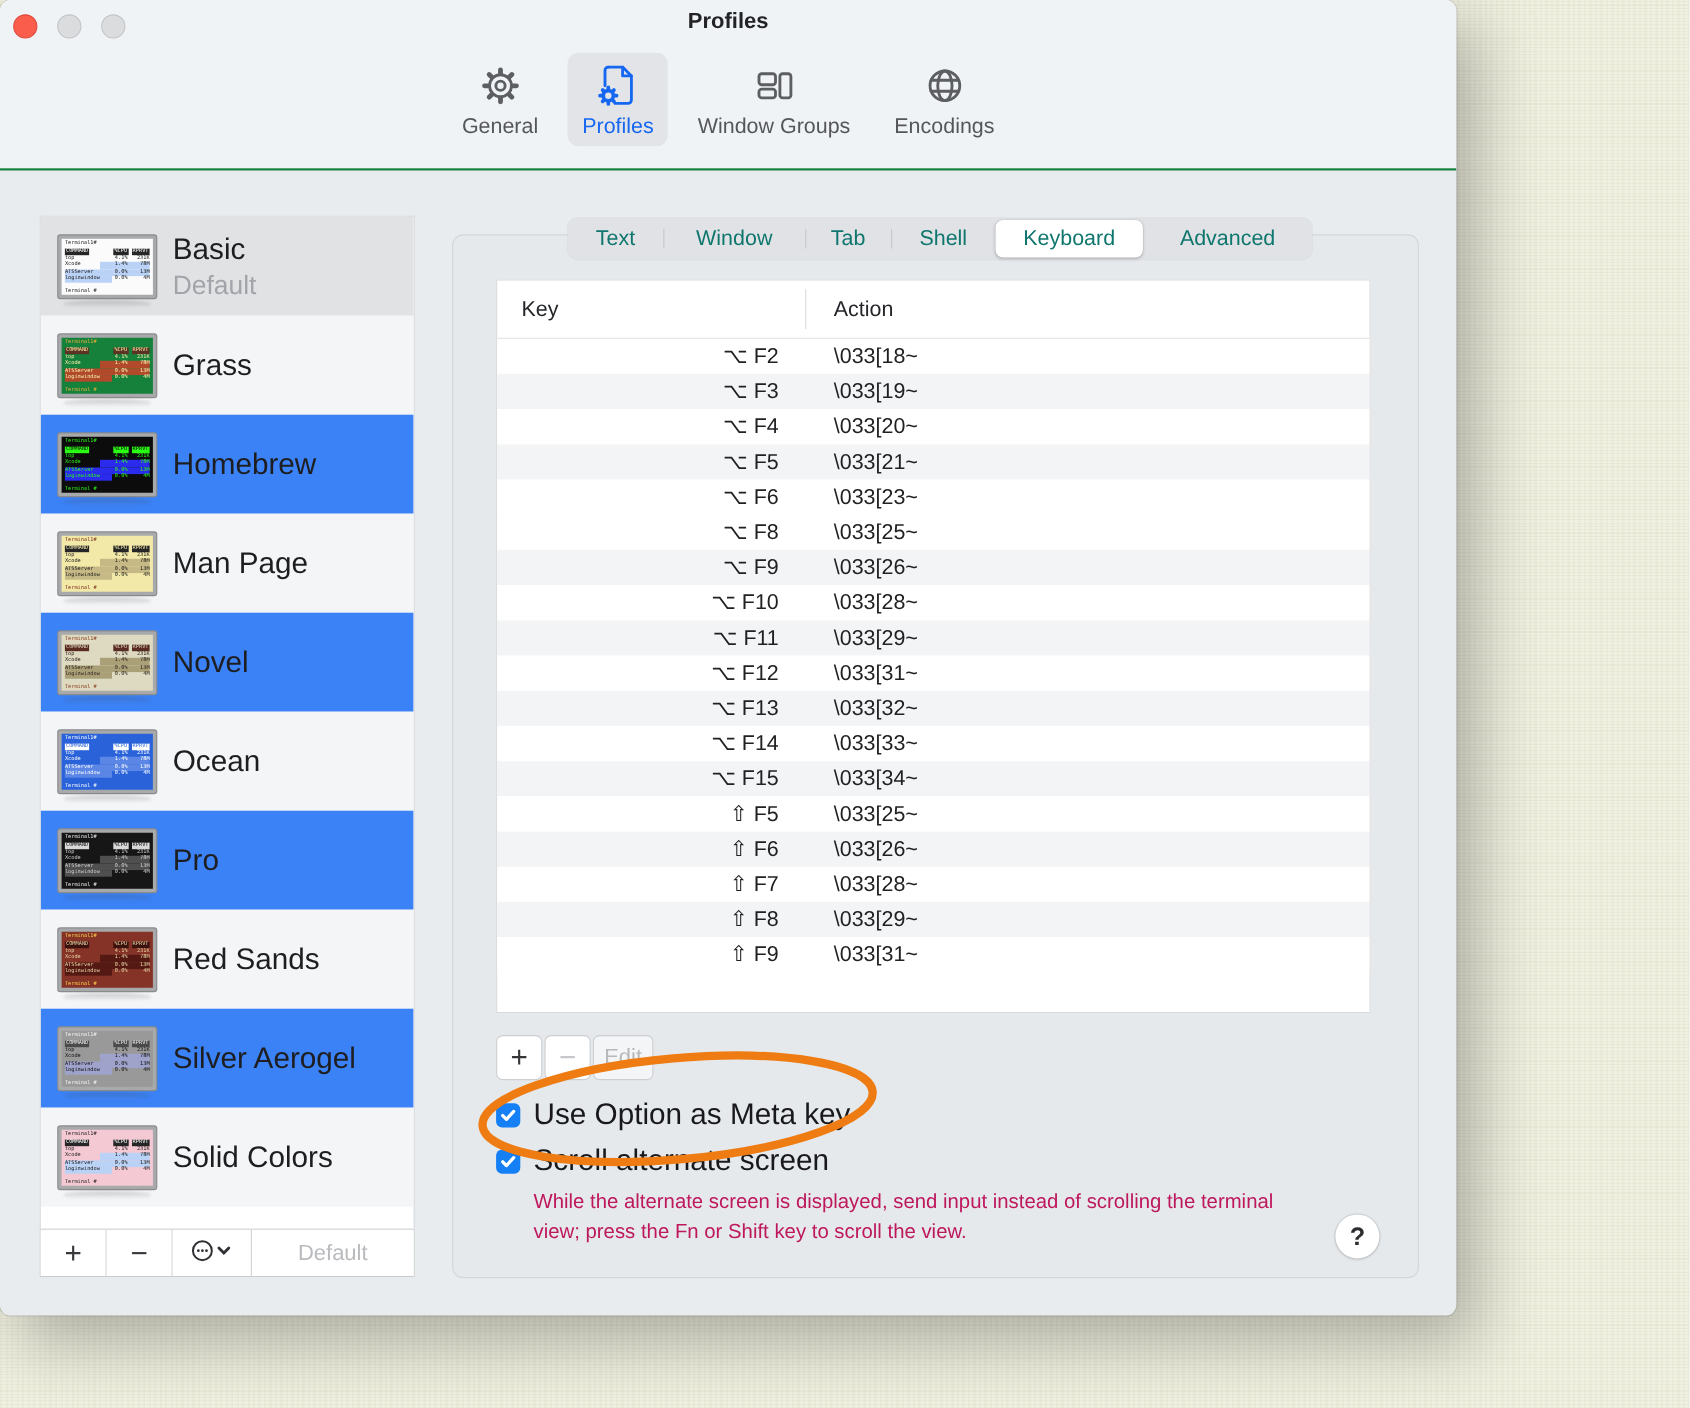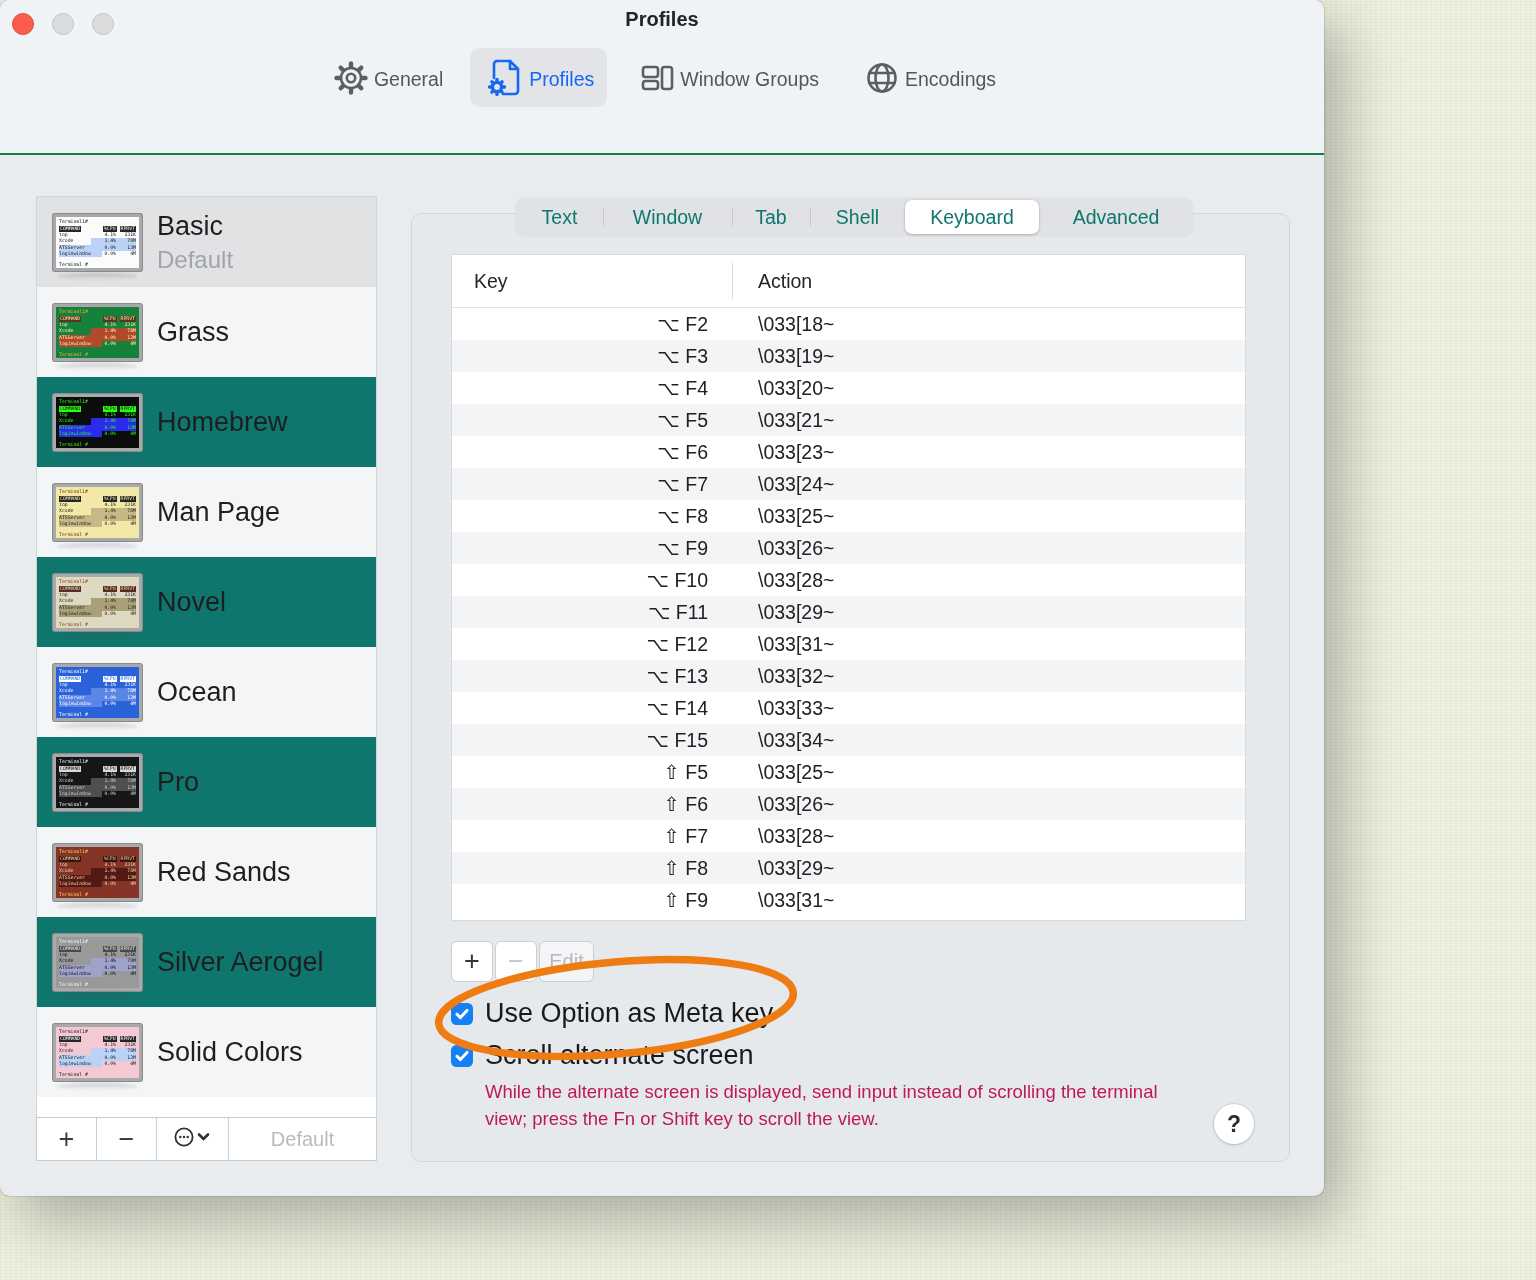--- a/index.html
+++ b/index.html
@@ -13,31 +13,31 @@
   
   .window{position:absolute;left:0;top:0;width:1324px;height:1196px;background:#e9ecef;
     border-radius:10px;box-shadow:0 0 0 1px rgba(0,0,0,.10), 18px 24px 60px rgba(0,0,0,.28);overflow:hidden;}
   .titlebar{position:absolute;left:0;top:0;width:100%;height:155px;background:#f0f3f6;border-bottom:2px solid #15803d;box-sizing:border-box;}
   .traffic{position:absolute;left:12px;top:13px;display:flex;gap:18px;}
   .tl{width:22px;height:22px;border-radius:50%;box-sizing:border-box;}
   .tl.red{background:var(--traffic-red,#fb5d4c);border:1px solid #de4a3c;}
   .tl.gray{background:#dbdcde;border:1px solid #c2c4c6;}
   .window-title{position:absolute;left:0;top:8px;width:100%;text-align:center;font-size:20px;font-weight:700;color:#232326;}
   .toolbar{position:absolute;left:0;top:48px;width:100%;display:flex;justify-content:center;align-items:flex-start;gap:14px;}
-  .tb-item{display:flex;flex-direction:row;align-items:center;padding:7px 13px 6px;border-radius:10px;cursor:default;}
+  .tb-item{display:flex;flex-direction:column;align-items:center;padding:7px 13px 6px;border-radius:10px;cursor:default;}
   .tb-item.selected{background:#e2e4e7;}
   .tb-item .tb-label{margin-top:3px;font-size:19.5px;color:#55565a;}
   .tb-item.selected .tb-label{color:var(--accent-blue,#1667f2);}
   .tb-icon{width:46px;height:46px;}
   .tb-icon svg{width:46px;height:46px;stroke:#5c5e62;fill:none;stroke-width:2.6;stroke-linecap:round;stroke-linejoin:round;}
   .tb-item.selected .tb-icon svg{stroke:var(--accent-blue,#1667f2);}
   
   .profile-list{position:absolute;left:36px;top:196px;width:341px;height:921px;background:#fff;
     border:1px solid #d2d4d7;border-bottom:none;box-sizing:border-box;overflow:hidden;}
-  .prow{display:flex;align-items:center;height:90px;background:#0f766e;}
+  .prow{display:flex;align-items:center;height:90px;background:#3b82f6;}
   .prow.alt{background:#f4f5f7;}
   .prow.selected{background:var(--selected-row,#e0e2e4);}
   .thumb-wrap{position:relative;margin-left:16px;flex:none;}
   .thumb{position:relative;width:89px;height:57px;background:var(--tbg,#fff);border:3px solid #a8a9ab;
     box-shadow:0 0 0 1px #8a8b8d;border-radius:2px;padding:2px 3px;box-sizing:border-box;
     font-family:"DejaVu Sans Mono",monospace;font-size:4.8px;line-height:6.3px;color:var(--tfg,#000);overflow:hidden;}
   .thumb-wrap::after{content:"";position:absolute;left:5px;right:5px;top:100%;margin-top:2px;height:7px;
     background:linear-gradient(180deg,rgba(70,70,70,.25),rgba(70,70,70,0));filter:blur(1.5px);border-radius:50%/3px;}
   .t-line{white-space:nowrap;display:flex;}
   .t-title{color:var(--ttl,#000);margin-bottom:1px;}
@@ -612,24 +612,20 @@
     <div class="tact">\033[20~</div>
   </div>
           <div class="trow alt">
     <div class="tkey">⌥ F5</div>
     <div class="tact">\033[21~</div>
   </div>
           <div class="trow">
     <div class="tkey">⌥ F6</div>
     <div class="tact">\033[23~</div>
   </div>
-          <div class="trow alt">
-    <div class="tkey">⌥ F7</div>
-    <div class="tact">\033[24~</div>
-  </div>
           <div class="trow">
     <div class="tkey">⌥ F8</div>
     <div class="tact">\033[25~</div>
   </div>
           <div class="trow alt">
     <div class="tkey">⌥ F9</div>
     <div class="tact">\033[26~</div>
   </div>
           <div class="trow">
     <div class="tkey">⌥ F10</div>

